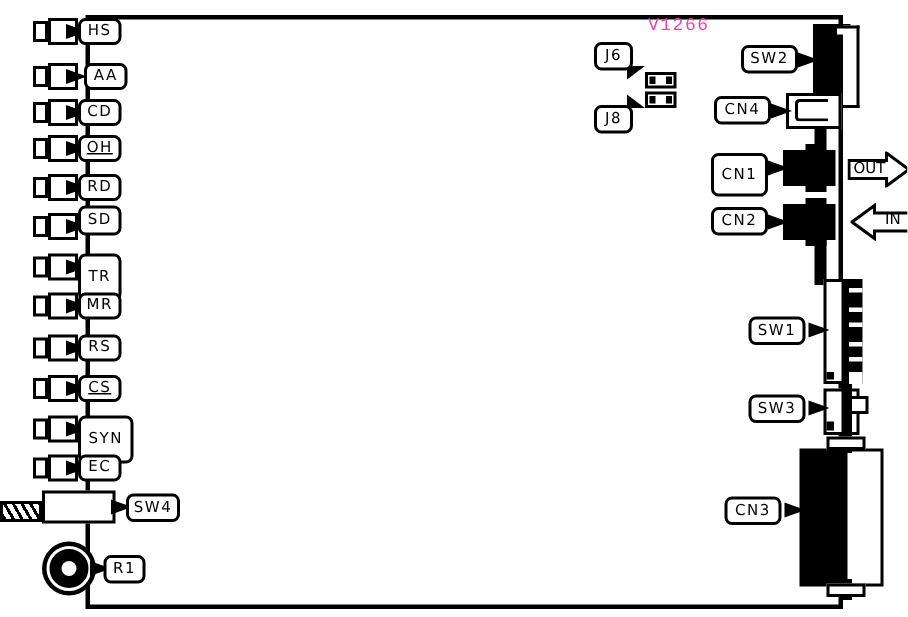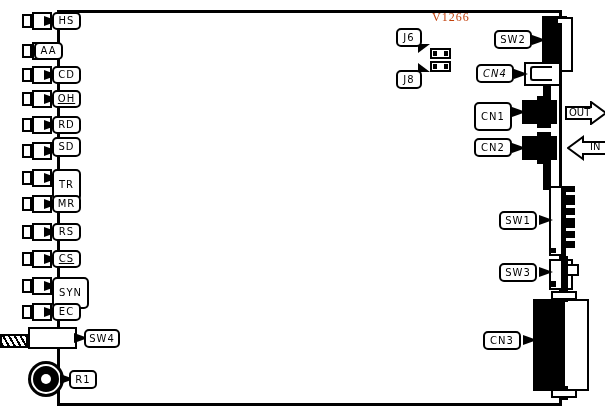--- a/index.html
+++ b/index.html
@@ -169,24 +169,24 @@
       repeating-linear-gradient(
         60deg,
         #000 0px, #000 2px,
         #fff 2px, #fff 5px
       );
     z-index: 5;
   }
 
   .title-text {
     position: absolute;
-    font-family: Liberation Serif, serif;
+    font-family: Liberation Mono, monospace;
     font-size: 12px;
     letter-spacing: 1px;
-    color: #c2410c;
+    color: #ec4899;
     z-index: 6;
     line-height: 1;
   }
 
   
   .dipseg {
     position: absolute;
     background: #fff;
     z-index: 6;
   }
@@ -211,21 +211,21 @@
   <div class="title-text" style="left:432px; top:11px;">V1266</div>
 
   <div class="led-tab" style="left:22px; top:14px; width:10px; height:14px;"></div>
   <div class="led-body" style="left:32px; top:12px; width:20px; height:18px;"></div>
   <div class="tail right" style="left:44px; top:16px;"></div>
   <div class="callout" style="left:52px; top:12px; width:29px; height:18px;">HS</div>
 
   <div class="led-tab" style="left:22px; top:44px; width:10px; height:14px;"></div>
   <div class="led-body" style="left:32px; top:42px; width:20px; height:18px;"></div>
   <div class="tail right" style="left:44px; top:46px;"></div>
-  <div class="callout" style="left:34px; top:42px; width:29px; height:18px;">AA</div>
+  <div class="callout" style="left:56px; top:42px; width:29px; height:18px;">AA</div>
 
   <div class="led-tab" style="left:22px; top:68px; width:10px; height:14px;"></div>
   <div class="led-body" style="left:32px; top:66px; width:20px; height:18px;"></div>
   <div class="tail right" style="left:44px; top:70px;"></div>
   <div class="callout" style="left:52px; top:66px; width:29px; height:18px;">CD</div>
 
   <div class="led-tab" style="left:22px; top:92px; width:10px; height:14px;"></div>
   <div class="led-body" style="left:32px; top:90px; width:20px; height:18px;"></div>
   <div class="tail right" style="left:44px; top:94px;"></div>
   <div class="callout" style="left:52px; top:90px; width:29px; height:18px;text-decoration:underline;">OH</div>
@@ -301,21 +301,21 @@
   <div class="wbox-thin" style="left:562px; top:17px; width:11px; height:55px; border-left:none;"></div>
   <div class="blkseg" style="left:558px; top:19px; width:4px; height:4px; background:#fff;"></div>
   <div class="tail right" style="left:532px; top:35px;"></div>
   <div class="callout" style="left:494px; top:30px; width:38px; height:19px;">SW2</div>
 
   <div class="leadline" style="left:543px; top:70px; width:8px; height:26px;"></div>
 
   <div class="wbox" style="left:524px; top:62px; width:37px; height:24px;"></div>
   <div class="wbox" style="left:530px; top:66px; width:22px; height:15px; border-right:none; border-radius:3px 0 0 3px;"></div>
   <div class="tail right" style="left:514px; top:69px;"></div>
-  <div class="callout" style="left:476px; top:64px; width:38px; height:19px;font-style:italic;">CN4</div>
+  <div class="callout" style="left:476px; top:64px; width:38px; height:19px;">CN4</div>
 
   <div class="blk" style="left:522px; top:100px; width:35px; height:24px;"></div>
   <div class="blk" style="left:537px; top:96px; width:14px; height:32px;"></div>
   <div class="tail right" style="left:512px; top:107px;"></div>
   <div class="callout" style="left:474px; top:102px; width:38px; height:29px;">CN1</div>
 
   <div class="arrow-shape" style="left:565px; top:101px;">
     <svg width="42" height="24" viewBox="0 0 42 24">
       <path d="M1,6 L26,6 L26,1 L41,12 L26,23 L26,18 L1,18 Z" fill="#ffffff" stroke="#000000" stroke-width="2" stroke-linejoin="miter"></path>
     </svg>

